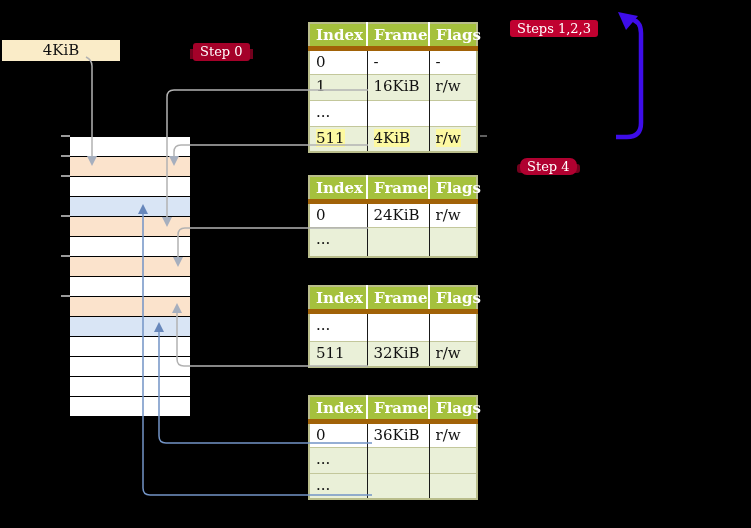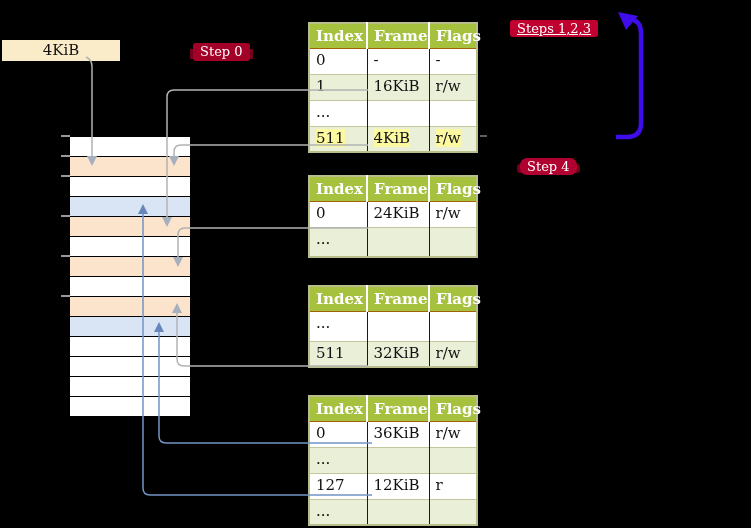--- a/index.html
+++ b/index.html
@@ -13,30 +13,30 @@
   .mem-row.blue{background:#d9e5f5}
   .tick{position:absolute;left:61px;width:9px;height:2px;background:#9b9b9b;}
   
   .flabel{position:absolute;left:2px;top:40px;width:118px;height:21px;background:#faecc8;
           color:#111;font-size:15px;line-height:21px;text-align:center;}
   
   .badge{position:absolute;color:#fff;font-size:13px;height:17px;line-height:17px;
          padding:0 7px;border-radius:3px;white-space:nowrap;}
   .badge.red{background:#b00130;box-shadow:-7px 2px 0 -4px #73001d,7px 2px 0 -4px #73001d;}
   #badge-step0{left:193px;top:43px;height:18px;line-height:18px;background:#a40129;}
-  #badge-steps123{left:510px;top:20px;background:#c00130;text-decoration:underline;}
+  #badge-steps123{left:510px;top:20px;background:#c00130;}
   #badge-steps1234{left:649px;top:19px;background:#4517ef;
          box-shadow:-7px 2px 0 -4px #2a0bb0,7px 2px 0 -4px #2a0bb0;}
   #badge-step4{left:520px;top:158px;border-radius:7px;}
   
   .ptable{position:absolute;left:308px;border-collapse:collapse;table-layout:fixed;width:168px;
           background:#fff;border:2px solid #b9bd8b;}
   .ptable th{background:#a5c13d;color:#fff;font-weight:bold;text-align:left;font-size:15px;
           height:25px;box-sizing:border-box;padding:1px 6px;border-right:2px solid #fff;
-          border-bottom:1px solid #a16207;}
+          border-bottom:5px solid #a16207;}
   .ptable th:last-child{border-right:none;}
   .ptable td{font-size:15px;color:#111;height:26px;box-sizing:border-box;padding:2px 6px;
           vertical-align:top;border-right:1.5px solid #1a1a1a;border-top:1px solid #c3c79b;}
   .ptable td:last-child{border-right:none;}
   .ptable tr.shaded td{background:#eaf0d8;}
   .c-index{width:58px}.c-frame{width:62px}.c-flags{width:48px}
   #ptable-0{top:22px}
   #ptable-1{top:175px}
   #ptable-2{top:285px}
   #ptable-3{top:395px}
@@ -179,25 +179,20 @@
         <tr>
           <td>0</td>
           <td>36KiB</td>
           <td>r/w</td>
         </tr>
         <tr class="shaded">
           <td>...</td>
           <td></td>
           <td></td>
         </tr>
-        <tr>
-          <td>127</td>
-          <td>12KiB</td>
-          <td>r</td>
-        </tr>
         <tr class="shaded">
           <td>...</td>
           <td></td>
           <td></td>
         </tr>
       </tbody>
     </table>
 
   <svg id="arrows" width="751" height="528" viewBox="0 0 751 528">
 

